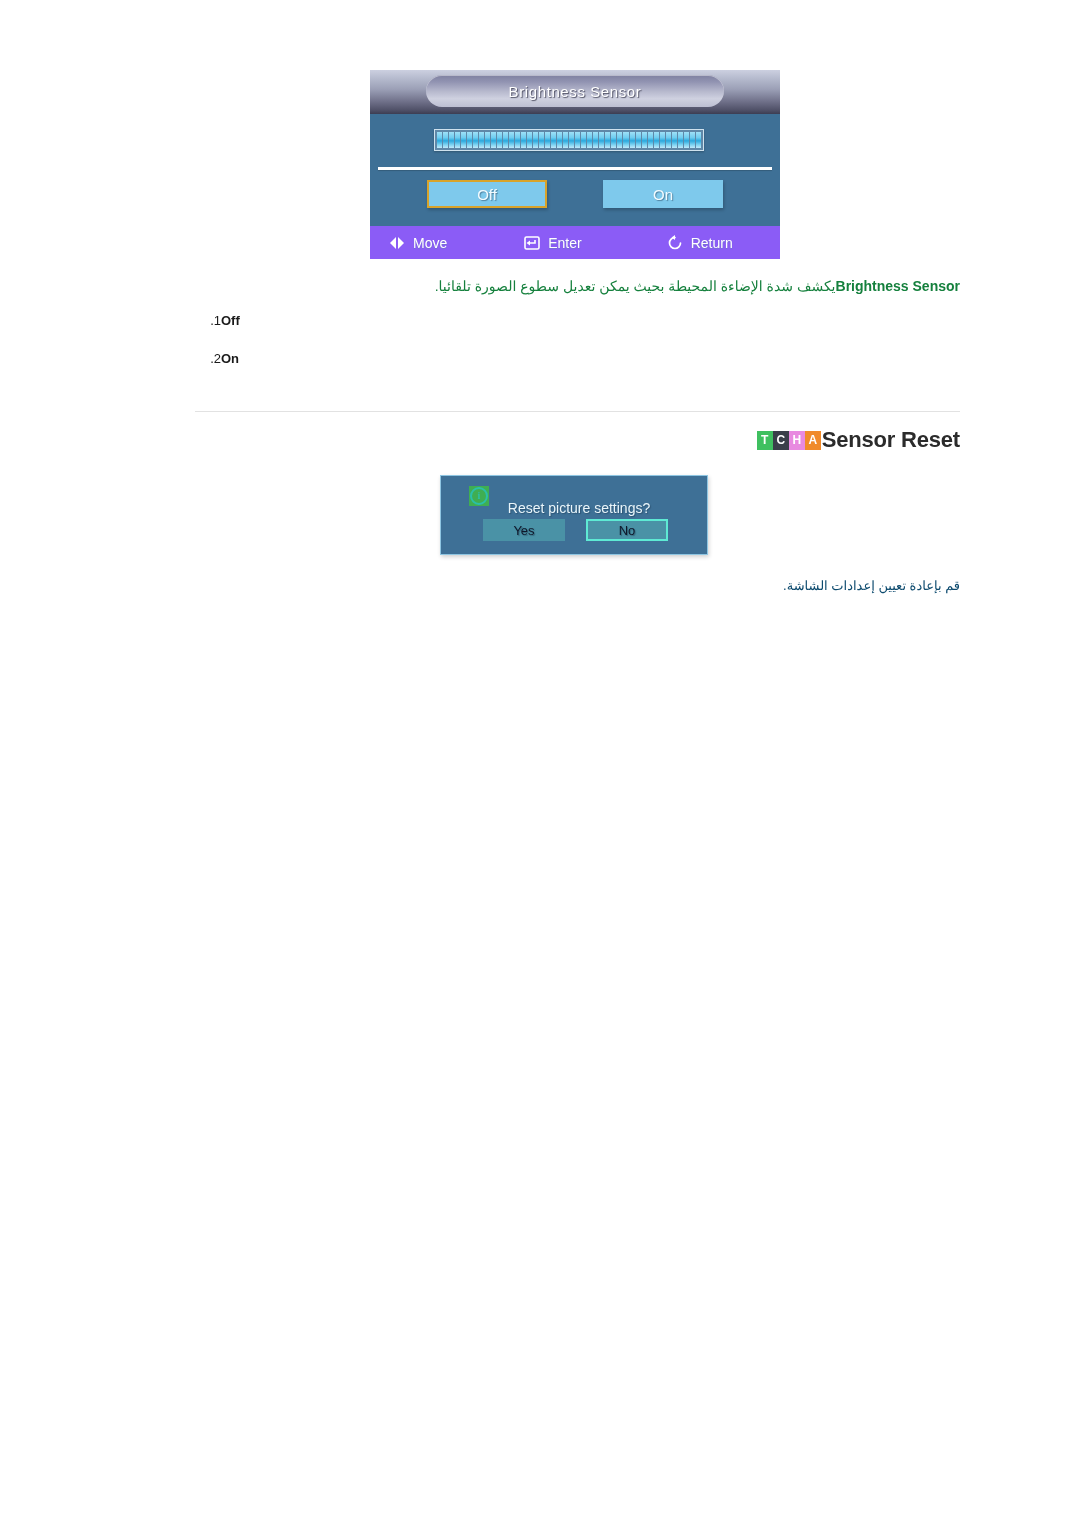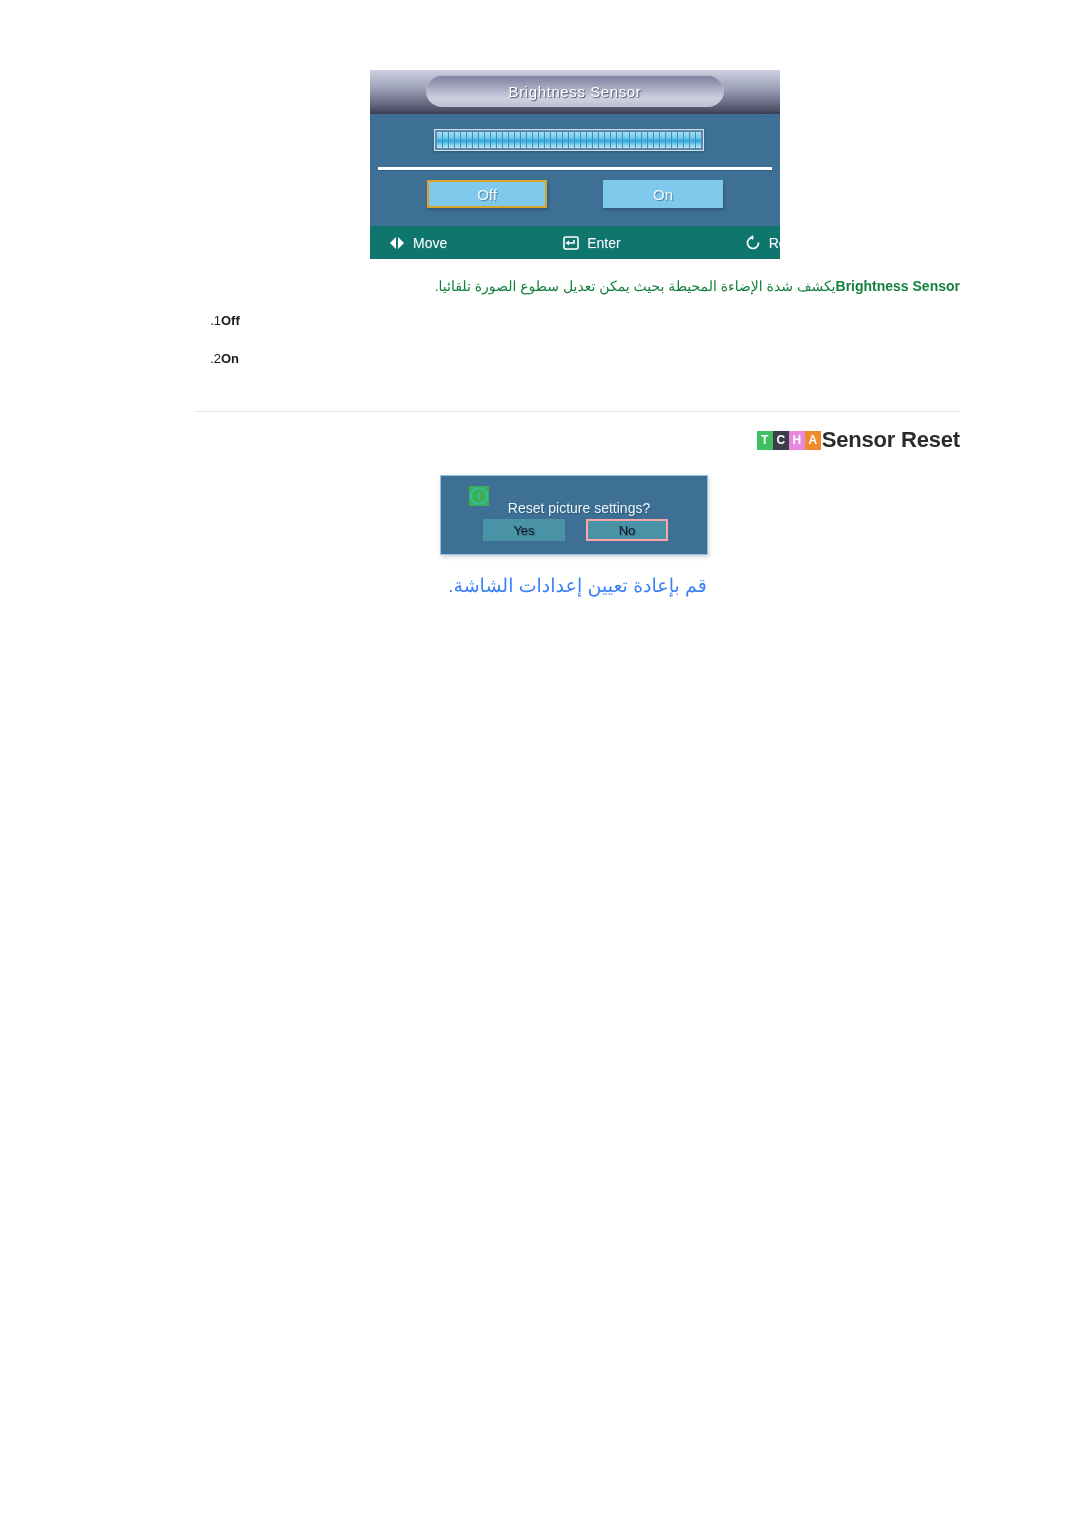--- a/index.html
+++ b/index.html
@@ -141,24 +141,23 @@
   }
   .opt-off { left: 57px; top: 0; width: 120px; }
   .opt-on  { left: 233px; top: 0; width: 120px; }
 
   .osd-footer {
     position: absolute;
     left: 0;
     bottom: 0;
     width: 100%;
     height: 33px;
-    background: #0f766e;
-    display: flex;
-    align-items: center;
-    gap: 39px;
+    background: #8b5cf6;
+    display: flex;
+    align-items: center;
   }
   .foot-item {
     display: flex;
     align-items: center;
     gap: 7px;
     color: #ffffff;
     font-size: 14px;
     text-shadow: 0 1px 1px rgba(90,140,165,0.5);
   }
   .foot-move  { margin-left: 18px; }
@@ -327,34 +326,34 @@
     height: 22px;
     background: #4a92a6;
     display: flex;
     align-items: center;
     justify-content: center;
     color: #0f172a;
     font-size: 13px;
     box-sizing: border-box;
     text-shadow: 1px 1px 1px rgba(25,60,80,0.5);
   }
-  .rbtn.sel { border: 2px solid #fca5a5; }
+  .rbtn.sel { border: 2px solid #5eead4; }
   .rbtn-yes { left: 42px; top: 0; width: 82px; }
   .rbtn-no  { left: 145px; top: 0; width: 82px; }
 
   .desc-reset {
     position: absolute;
     left: 195px;
     top: 576px;
     width: 765px;
-    text-align: center;
+    text-align: right;
     direction: rtl;
-    font-size: 19px;
+    font-size: 13px;
     line-height: 20px;
-    color: #3b82f6;
+    color: #0c4a6e;
   }
 </style>
 </head>
 <body>
 
 <div class="page">
 
   <div class="osd-brightness">
 
     <div class="osd-titlebar">

